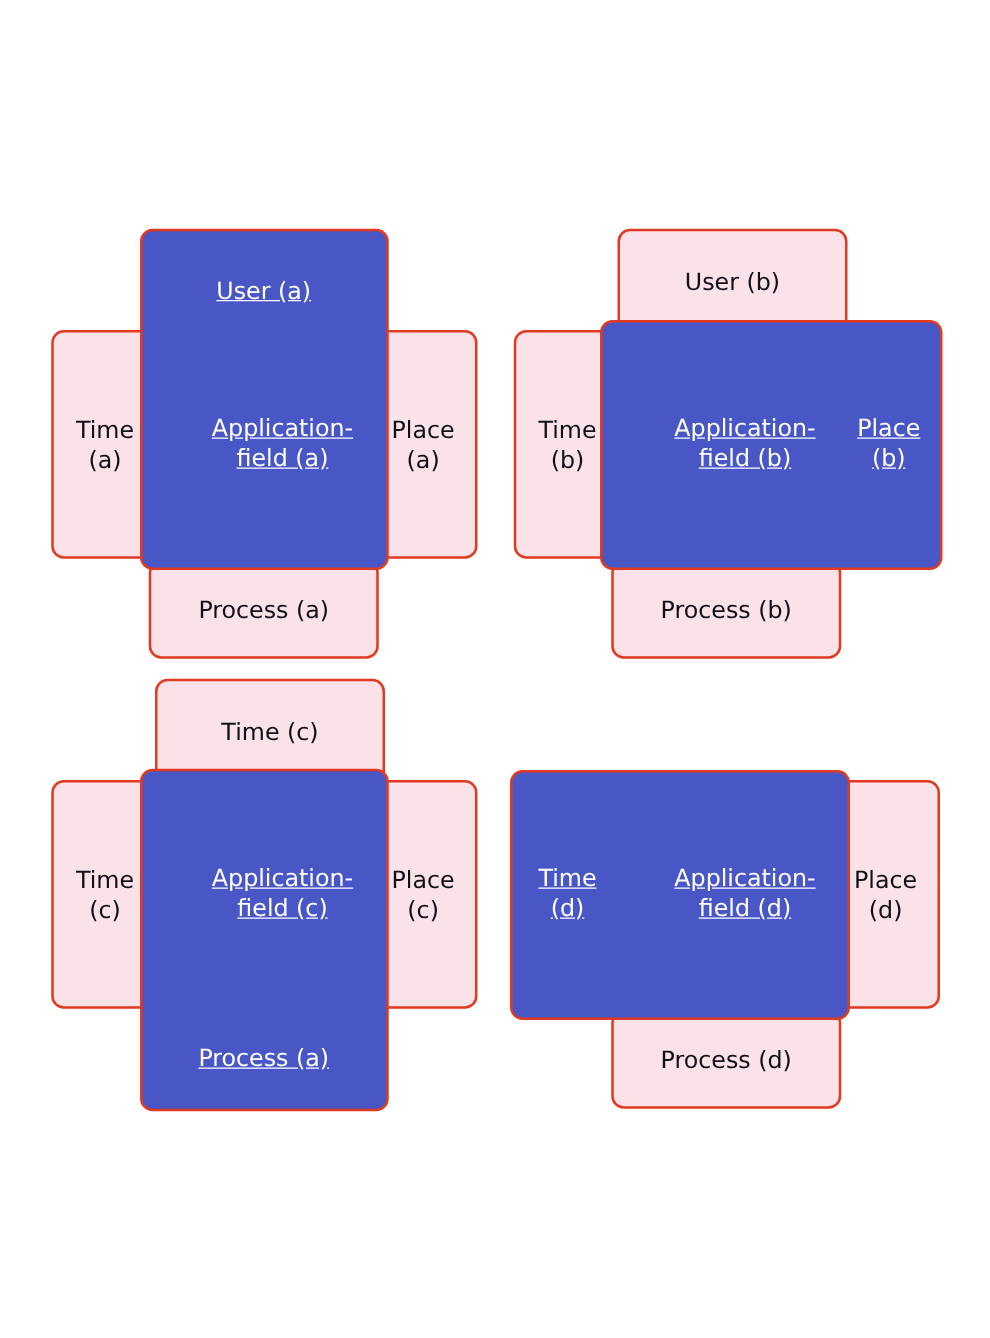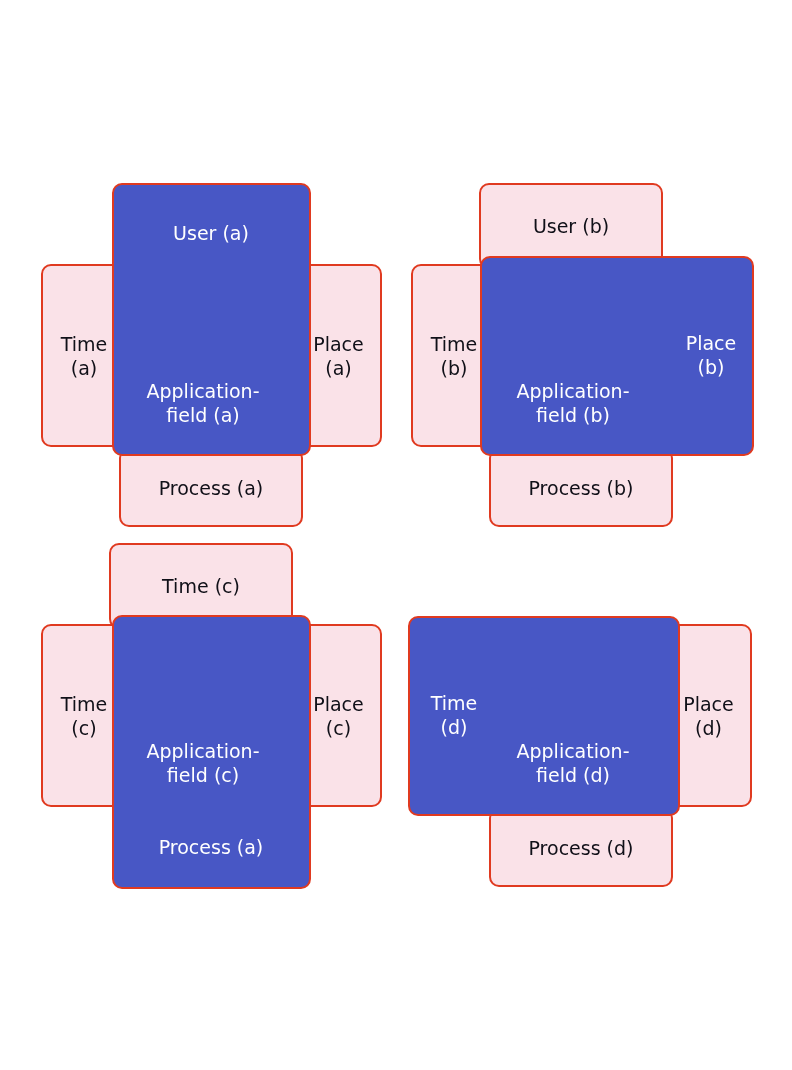--- a/index.html
+++ b/index.html
@@ -18,42 +18,42 @@
     border:2px solid #e03a20; border-radius:10px;
   }
   .pink {
     background:#fae2e8; z-index:1;
     display:flex; align-items:center; justify-content:center;
     color:#101018;
   }
   .blue { background:#4857c5; z-index:2; }
 
   
-  .cell-user    { left:71px;  top:0;     width:184px; height:86px;  }
+  .cell-user    { left:86px;  top:0;     width:184px; height:86px;  }
   .cell-time    { left:3px;   top:81px;  width:86px;  height:183px; }
   .cell-place   { left:257px; top:81px;  width:87px;  height:183px; }
   .cell-process { left:81px;  top:265px; width:184px; height:79px;  }
 
   
   .v-user    { left:74px; top:0;    width:199px; height:273px; }  
   .v-place   { left:72px; top:73px; width:274px; height:200px; }  
   .v-process { left:74px; top:72px; width:199px; height:274px; }  
   .v-time    { left:0;    top:73px; width:272px; height:200px; }  
 
   .lbl {
     font-size:19px; line-height:24px; text-align:center;
     white-space:pre-line; letter-spacing:0;
   }
   .wlbl {
     position:absolute; z-index:3; color:#ffffff;
     transform:translate(-50%,-50%);
-    font-size:19px; line-height:24px; text-align:center; white-space:pre-line;
+    font-size:19px; line-height:24px; text-align:center; white-space:pre-line;text-decoration:underline;
   }
   .at-user    { left:173px; top:50px;  }
-  .at-center  { left:165px; top:172px;margin-top:48px; }
+  .at-center  { left:188px; top:172px; }
   .at-time    { left:46px;  top:172px; }
   .at-place   { left:303px; top:172px; }
   .at-process { left:173px; top:304px; }
 </style>
 </head>
 <body>
 
 <div class="canvas">
 
   <section class="quadrant q-a">

